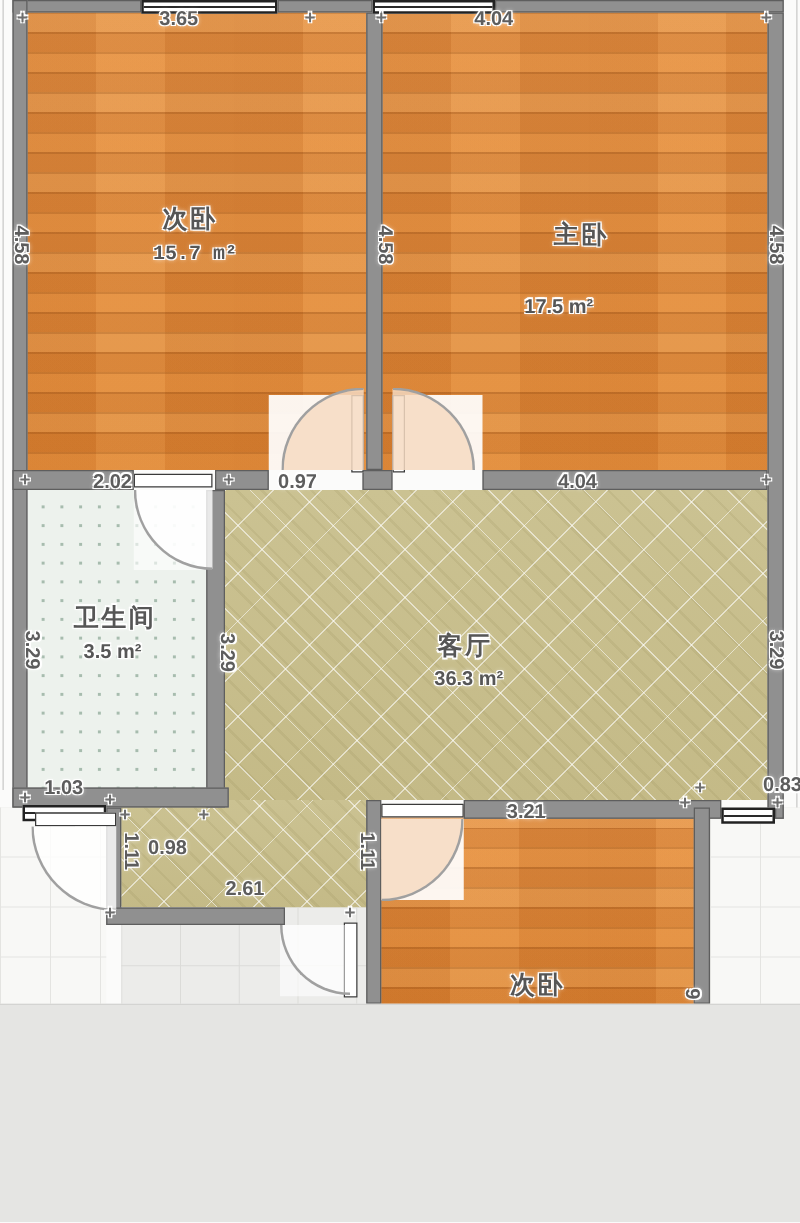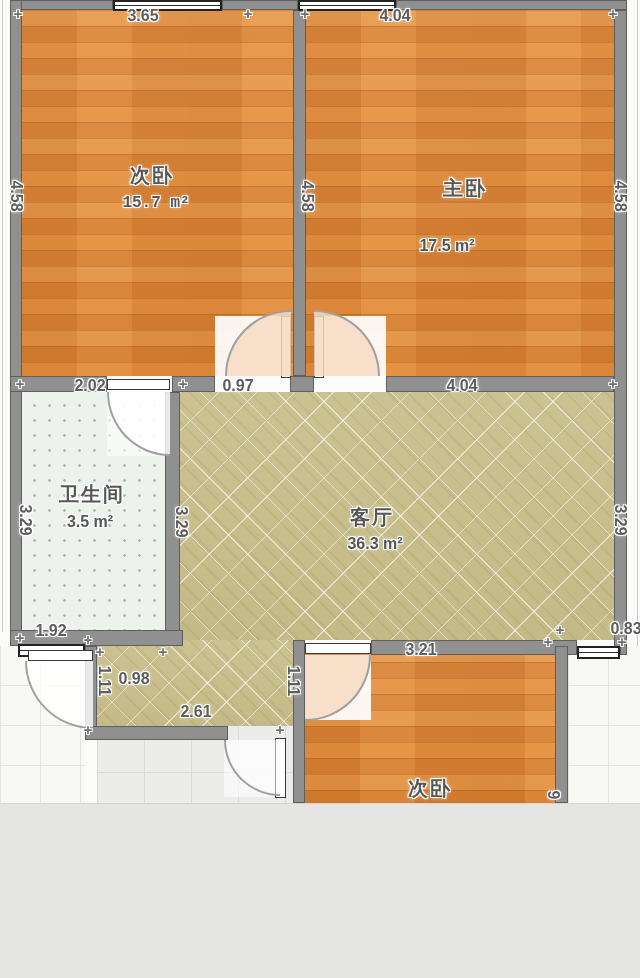--- a/index.html
+++ b/index.html
@@ -142,21 +142,21 @@
   <div class="lbl" style="left:395px;top:16px;">4.04</div>
   <div class="lbl v" style="left:16px;top:196px;">4.58</div>
   <div class="lbl v" style="left:307px;top:196px;">4.58</div>
   <div class="lbl v" style="left:620px;top:196px;">4.58</div>
   <div class="lbl" style="left:90px;top:386px;">2.02</div>
   <div class="lbl" style="left:238px;top:386px;">0.97</div>
   <div class="lbl" style="left:462px;top:386px;">4.04</div>
   <div class="lbl v" style="left:25px;top:520px;">3.29</div>
   <div class="lbl v" style="left:181px;top:522px;">3.29</div>
   <div class="lbl v" style="left:620px;top:520px;">3.29</div>
-  <div class="lbl" style="left:51px;top:631px;">1.92</div>
+  <div class="lbl" style="left:51px;top:631px;">1.03</div>
   <div class="lbl" style="left:134px;top:679px;">0.98</div>
   <div class="lbl v" style="left:104px;top:681px;">1.11</div>
   <div class="lbl v" style="left:293px;top:681px;">1.11</div>
   <div class="lbl" style="left:196px;top:712px;">2.61</div>
   <div class="lbl" style="left:421px;top:650px;">3.21</div>
   <div class="lbl" style="left:596px;top:629px;margin-left:30px;">0.83</div>
   <div class="lbl v" style="left:553px;top:795px;">9</div>
 
   <div class="abs crop-band" style="left:0;top:803px;width:640px;height:175px;"></div>
 

